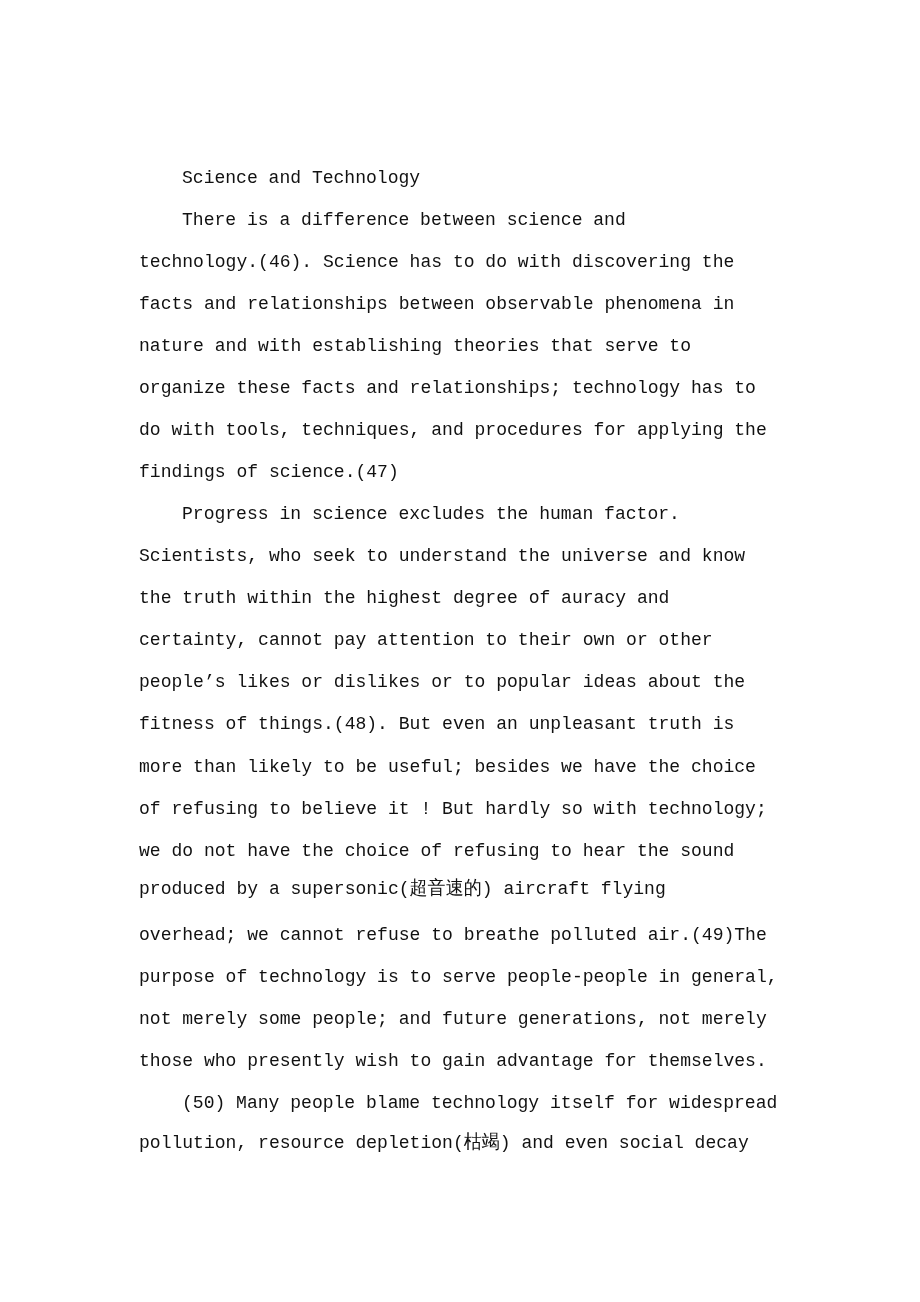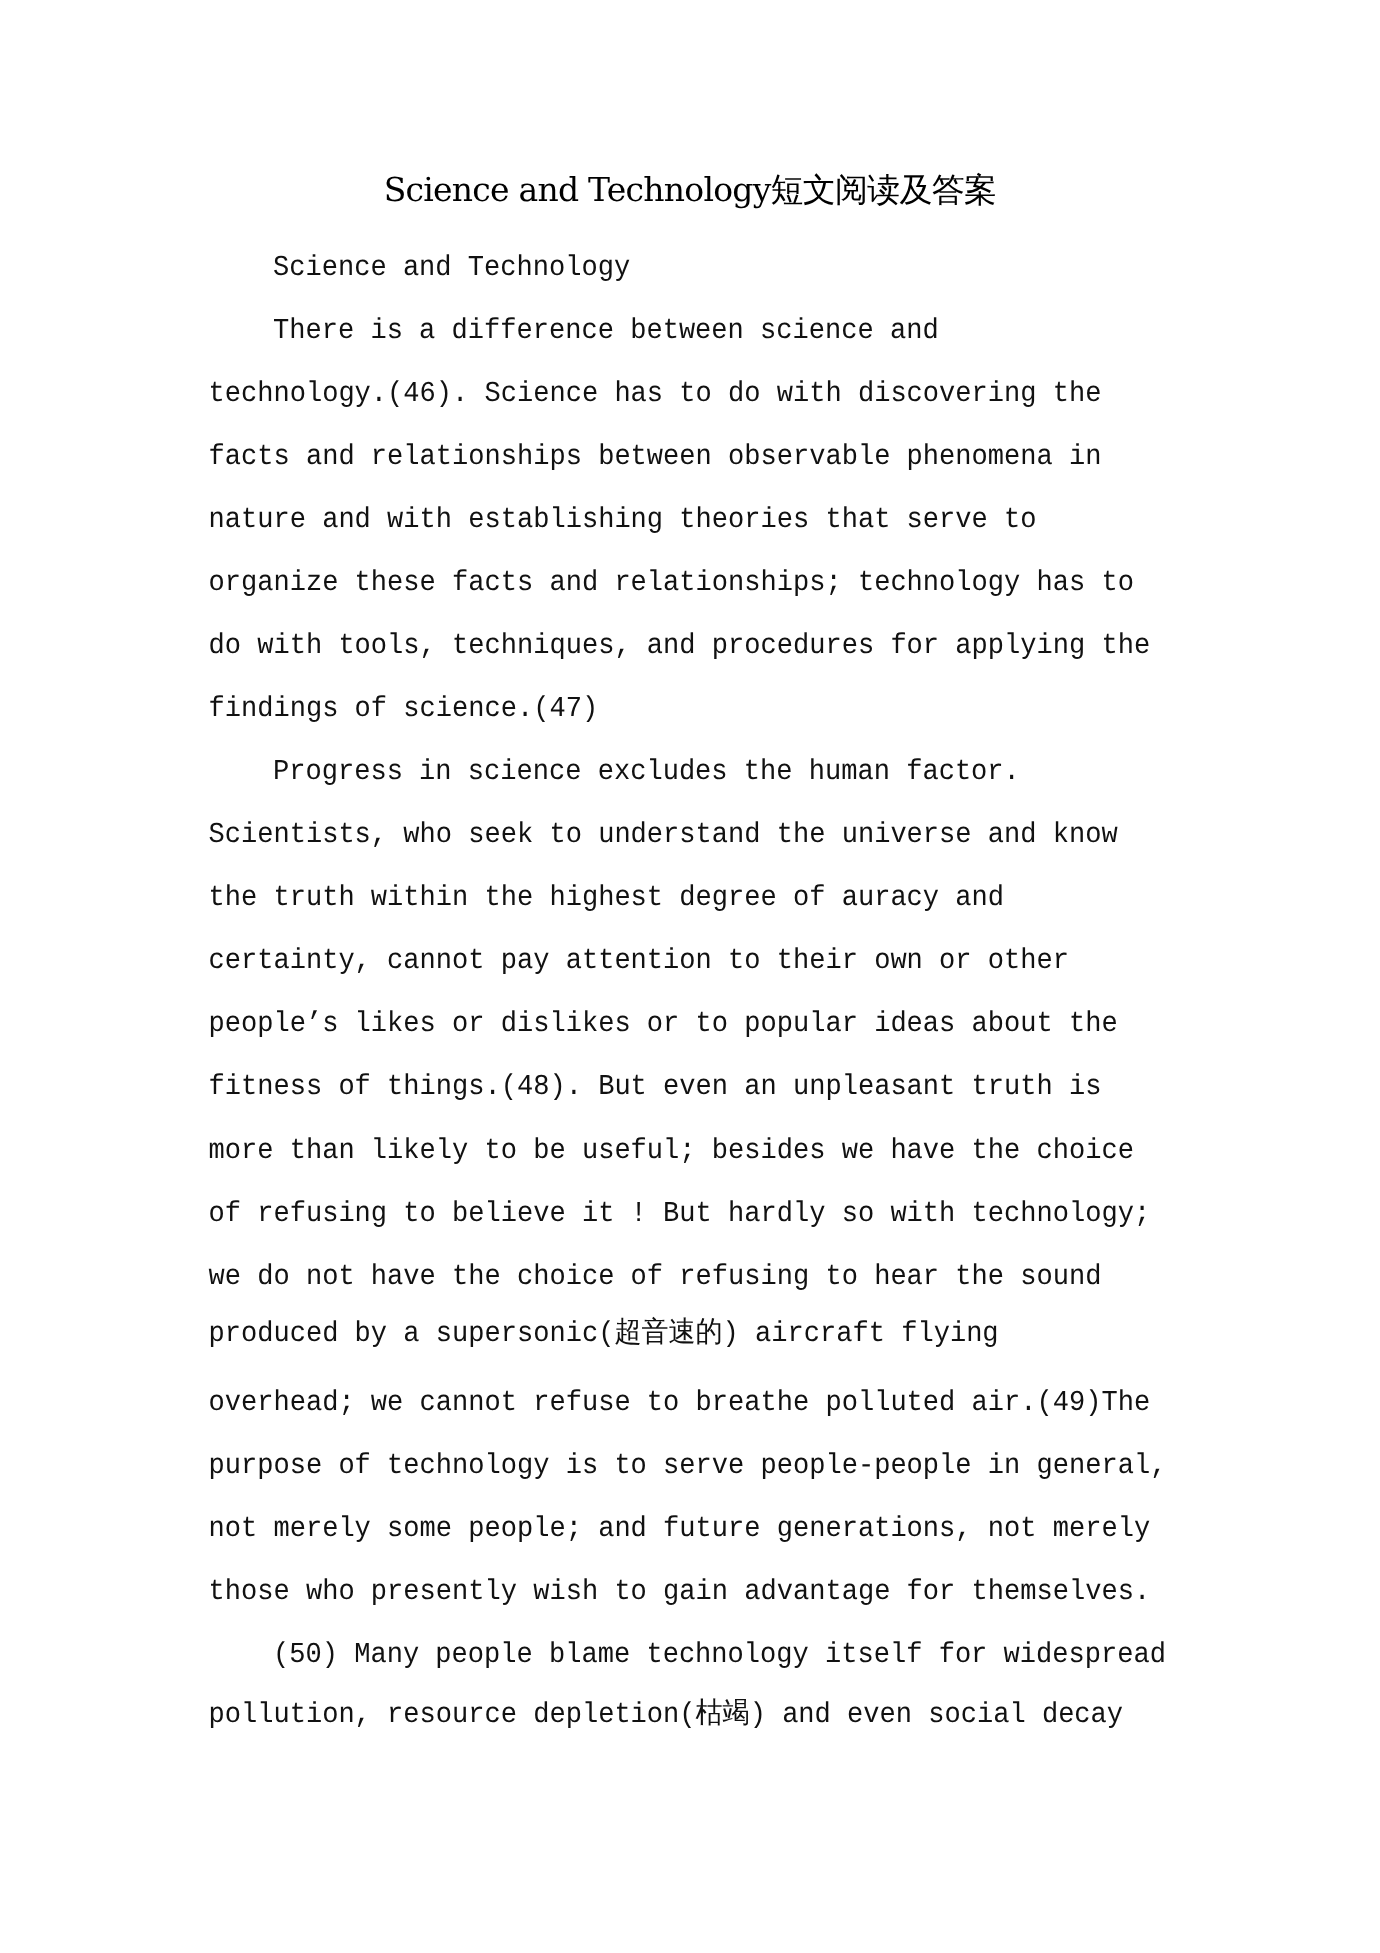--- a/index.html
+++ b/index.html
@@ -15,21 +15,20 @@
       font-family: "Liberation Mono", "DejaVu Sans Mono", monospace;
       font-size: 19.2px; color: #111; white-space: pre; line-height: 24px;
       transform: scaleX(0.94); transform-origin: left center;
     }
     .indent { left: 182px; }
   </style>
 </head>
 <body>
 
 <div class="page">
-  <div class="title">Science and Technology短文阅读及答案</div>
   <div class="line indent" style="top:166px">Science and Technology</div>
 
   <div class="line indent" style="top:208px">There is a difference between science and</div>
   <div class="line" style="top:250px">technology.(46). Science has to do with discovering the</div>
   <div class="line" style="top:292px">facts and relationships between observable phenomena in</div>
   <div class="line" style="top:334px">nature and with establishing theories that serve to</div>
   <div class="line" style="top:376px">organize these facts and relationships; technology has to</div>
   <div class="line" style="top:418px">do with tools, techniques, and procedures for applying the</div>
   <div class="line" style="top:460px">findings of science.(47)</div>
 

